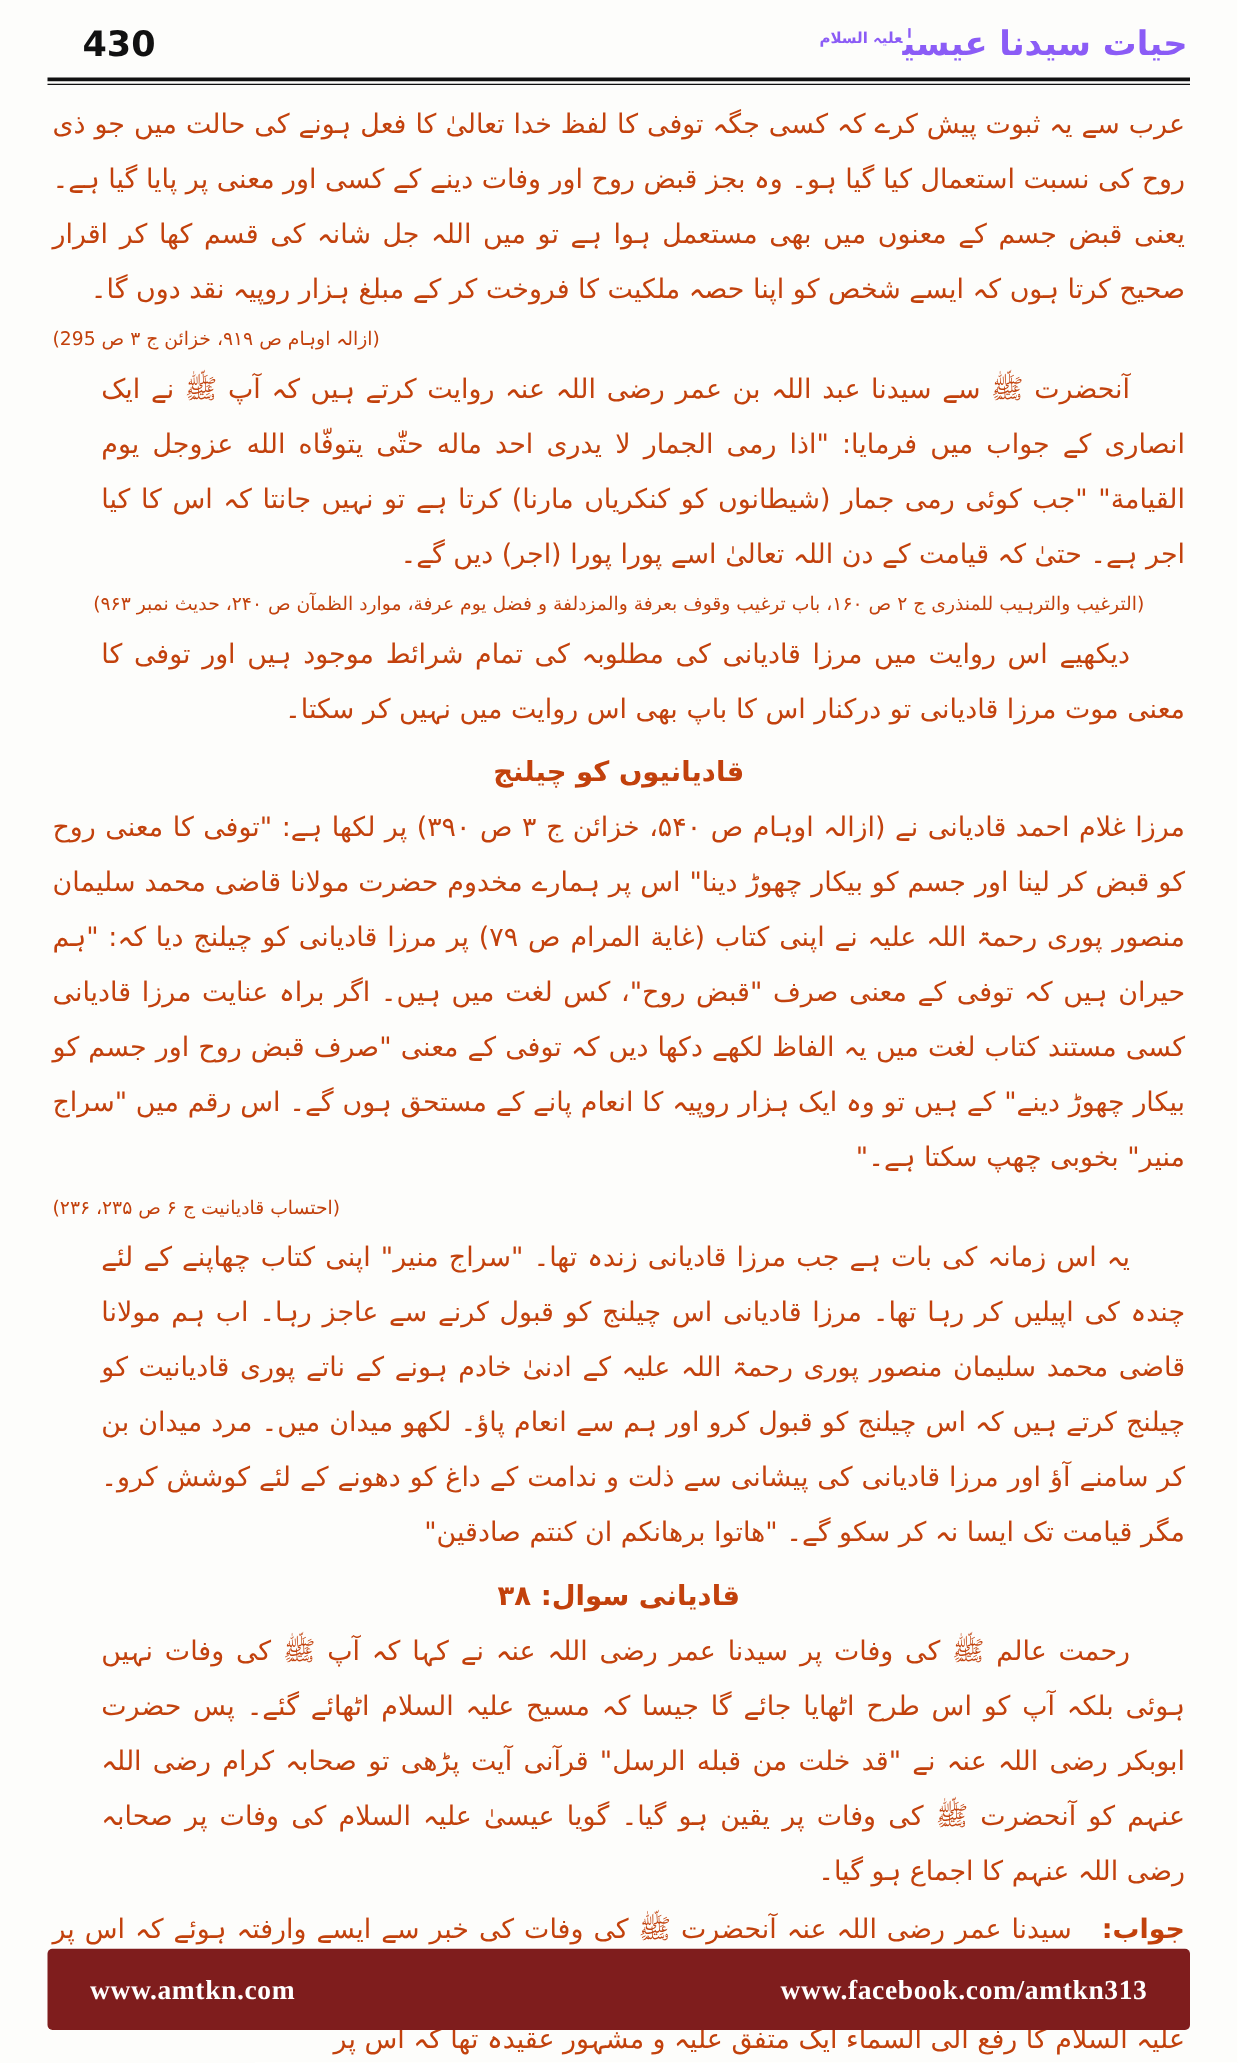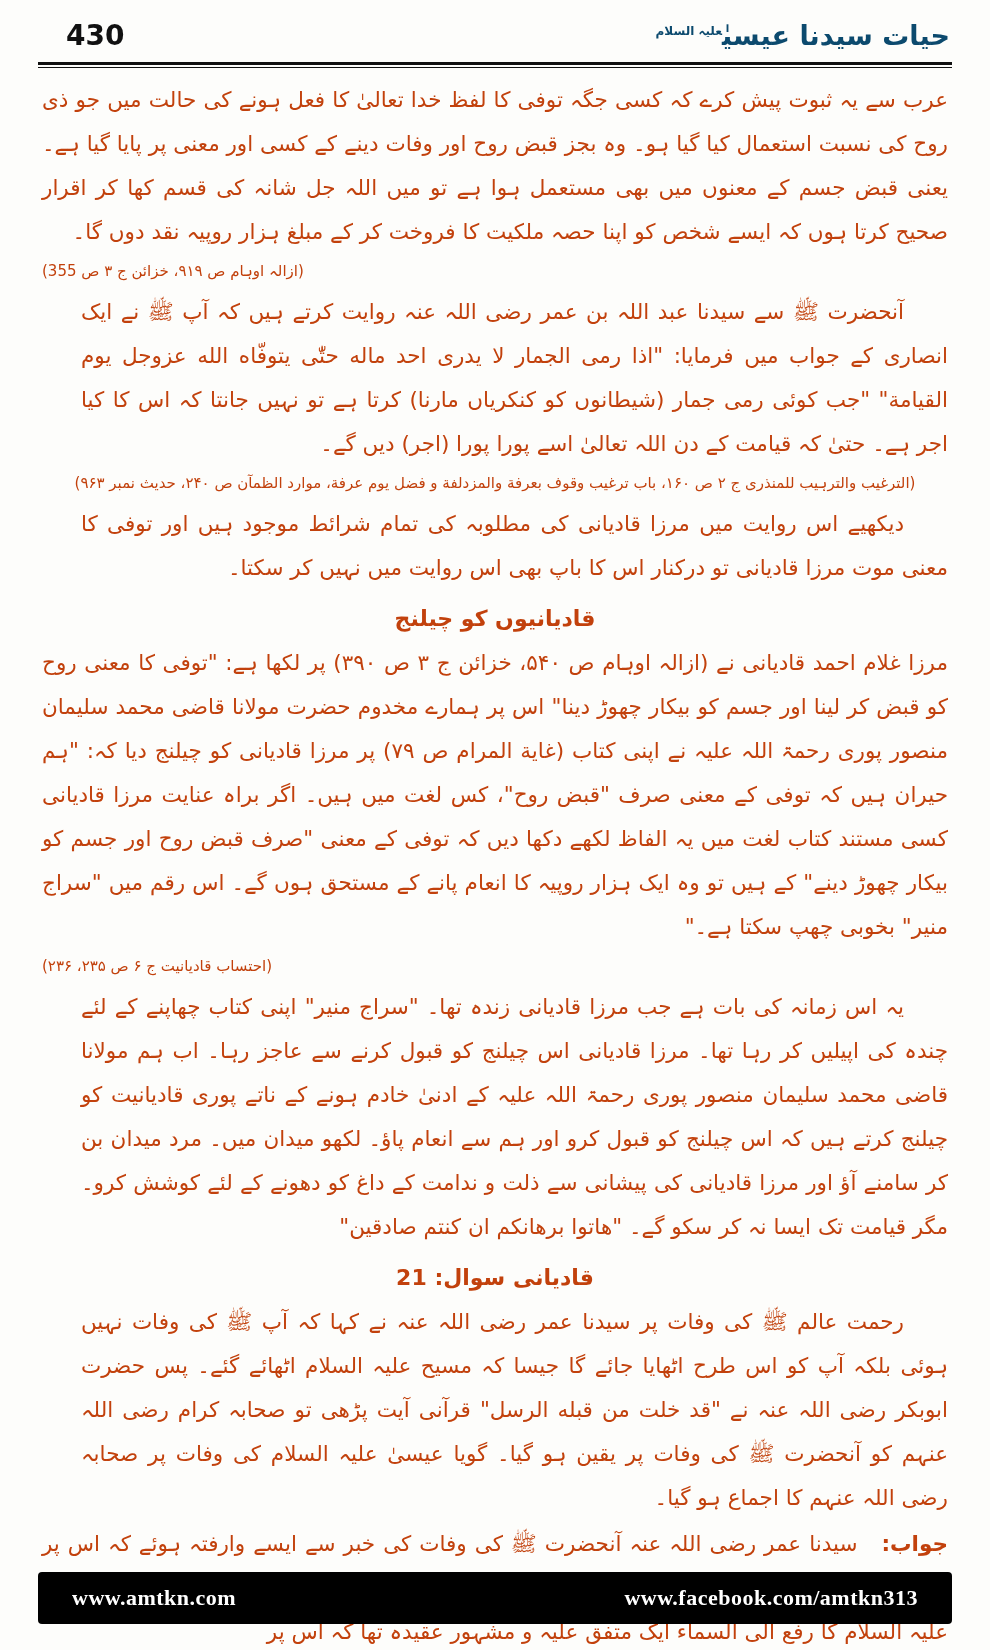--- a/index.html
+++ b/index.html
@@ -29,21 +29,21 @@
     height: 46px;
     display: flex;
     flex-direction: row;
     align-items: center;
     justify-content: space-between;
     direction: rtl;
   }
   .header-title-right {
     font-size: 27px;
     font-weight: bold;
-    color: #0c4a6e;
+    color: #8b5cf6;
     letter-spacing: 0.5px;
     white-space: nowrap;
   }
   .header-title-right .sup {
     font-size: 12px;
     vertical-align: super;
   }
   .header-page-number {
     font-size: 28px;
     font-weight: bold;
@@ -112,22 +112,22 @@
   .qna-label {
     font-weight: bold;
   }
 
   
   .footer {
     position: absolute;
     left: 38px;
     right: 38px;
     bottom: 26px;
-    height: 52px;
-    background: #000000;
+    height: 65px;
+    background: #7f1d1d;
     border-radius: 4px;
     display: flex;
     flex-direction: row-reverse;
     align-items: center;
     justify-content: space-between;
     padding: 0 34px;
     box-sizing: border-box;
   }
   .footer-link {
     color: #fff;
@@ -164,35 +164,35 @@
 
   <div class="header">
     <div class="header-title-right"><span>حیات سیدنا عیسیٰ</span><span class="sup">علیہ السلام</span></div>
     <div class="header-page-number">430</div>
   </div>
   <div class="header-rule"></div>
 
   <div class="content">
 
     <p class="para">عرب سے یہ ثبوت پیش کرے کہ کسی جگہ توفی کا لفظ خدا تعالیٰ کا فعل ہونے کی حالت میں جو ذی روح کی نسبت استعمال کیا گیا ہو۔ وہ بجز قبض روح اور وفات دینے کے کسی اور معنی پر پایا گیا ہے۔ یعنی قبض جسم کے معنوں میں بھی مستعمل ہوا ہے تو میں اللہ جل شانہ کی قسم کھا کر اقرار صحیح کرتا ہوں کہ ایسے شخص کو اپنا حصہ ملکیت کا فروخت کر کے مبلغ ہزار روپیہ نقد دوں گا۔</p>
-    <p class="ref">(ازالہ اوہام ص ۹۱۹، خزائن ج ۳ ص 355)</p>
+    <p class="ref">(ازالہ اوہام ص ۹۱۹، خزائن ج ۳ ص 295)</p>
 
     <p class="para indent">آنحضرت ﷺ سے سیدنا عبد اللہ بن عمر رضی اللہ عنہ روایت کرتے ہیں کہ آپ ﷺ نے ایک انصاری کے جواب میں فرمایا: "اذا رمی الجمار لا یدری احد ماله حتّٰی یتوفّاه الله عزوجل یوم القیامة" "جب کوئی رمی جمار (شیطانوں کو کنکریاں مارنا) کرتا ہے تو نہیں جانتا کہ اس کا کیا اجر ہے۔ حتیٰ کہ قیامت کے دن اللہ تعالیٰ اسے پورا پورا (اجر) دیں گے۔</p>
     <p class="ref center">(الترغیب والترہیب للمنذری ج ۲ ص ۱۶۰، باب ترغیب وقوف بعرفة والمزدلفة و فضل یوم عرفة، موارد الظمآن ص ۲۴۰، حدیث نمبر ۹۶۳)</p>
 
     <p class="para indent">دیکھیے اس روایت میں مرزا قادیانی کی مطلوبہ کی تمام شرائط موجود ہیں اور توفی کا معنی موت مرزا قادیانی تو درکنار اس کا باپ بھی اس روایت میں نہیں کر سکتا۔</p>
 
     <h2 class="heading">قادیانیوں کو چیلنج</h2>
 
     <p class="para">مرزا غلام احمد قادیانی نے (ازالہ اوہام ص ۵۴۰، خزائن ج ۳ ص ۳۹۰) پر لکھا ہے: "توفی کا معنی روح کو قبض کر لینا اور جسم کو بیکار چھوڑ دینا" اس پر ہمارے مخدوم حضرت مولانا قاضی محمد سلیمان منصور پوری رحمۃ اللہ علیہ نے اپنی کتاب (غایة المرام ص ۷۹) پر مرزا قادیانی کو چیلنج دیا کہ: "ہم حیران ہیں کہ توفی کے معنی صرف "قبض روح"، کس لغت میں ہیں۔ اگر براہ عنایت مرزا قادیانی کسی مستند کتاب لغت میں یہ الفاظ لکھے دکھا دیں کہ توفی کے معنی "صرف قبض روح اور جسم کو بیکار چھوڑ دینے" کے ہیں تو وہ ایک ہزار روپیہ کا انعام پانے کے مستحق ہوں گے۔ اس رقم میں "سراج منیر" بخوبی چھپ سکتا ہے۔"</p>
     <p class="ref">(احتساب قادیانیت ج ۶ ص ۲۳۵، ۲۳۶)</p>
 
     <p class="para indent">یہ اس زمانہ کی بات ہے جب مرزا قادیانی زندہ تھا۔ "سراج منیر" اپنی کتاب چھاپنے کے لئے چندہ کی اپیلیں کر رہا تھا۔ مرزا قادیانی اس چیلنج کو قبول کرنے سے عاجز رہا۔ اب ہم مولانا قاضی محمد سلیمان منصور پوری رحمۃ اللہ علیہ کے ادنیٰ خادم ہونے کے ناتے پوری قادیانیت کو چیلنج کرتے ہیں کہ اس چیلنج کو قبول کرو اور ہم سے انعام پاؤ۔ لکھو میدان میں۔ مرد میدان بن کر سامنے آؤ اور مرزا قادیانی کی پیشانی سے ذلت و ندامت کے داغ کو دھونے کے لئے کوشش کرو۔ مگر قیامت تک ایسا نہ کر سکو گے۔ "ھاتوا برھانکم ان کنتم صادقین"</p>
 
-    <h2 class="heading">قادیانی سوال: 21</h2>
+    <h2 class="heading">قادیانی سوال: ۳۸</h2>
 
     <p class="para indent">رحمت عالم ﷺ کی وفات پر سیدنا عمر رضی اللہ عنہ نے کہا کہ آپ ﷺ کی وفات نہیں ہوئی بلکہ آپ کو اس طرح اٹھایا جائے گا جیسا کہ مسیح علیہ السلام اٹھائے گئے۔ پس حضرت ابوبکر رضی اللہ عنہ نے "قد خلت من قبله الرسل" قرآنی آیت پڑھی تو صحابہ کرام رضی اللہ عنہم کو آنحضرت ﷺ کی وفات پر یقین ہو گیا۔ گویا عیسیٰ علیہ السلام کی وفات پر صحابہ رضی اللہ عنہم کا اجماع ہو گیا۔</p>
 
     <p class="para"><span class="qna-label">جواب:</span>&nbsp;&nbsp;&nbsp;<span>سیدنا عمر رضی اللہ عنہ آنحضرت ﷺ کی وفات کی خبر سے ایسے وارفتہ ہوئے کہ اس پر یقین کرنا ان کے لئے مشکل ہو گیا۔ چونکہ تمام صحابہ کرام رضی اللہ عنہم میں حضرت سیدنا عیسیٰ علیہ السلام کا رفع الی السماء ایک متفق علیہ و مشہور عقیدہ تھا کہ اس پر</span></p>
 
   </div>
 
   <div class="footer">
     <a class="footer-link" href="#">www.amtkn.com</a>
     <a class="footer-link" href="#">www.facebook.com/amtkn313</a>

